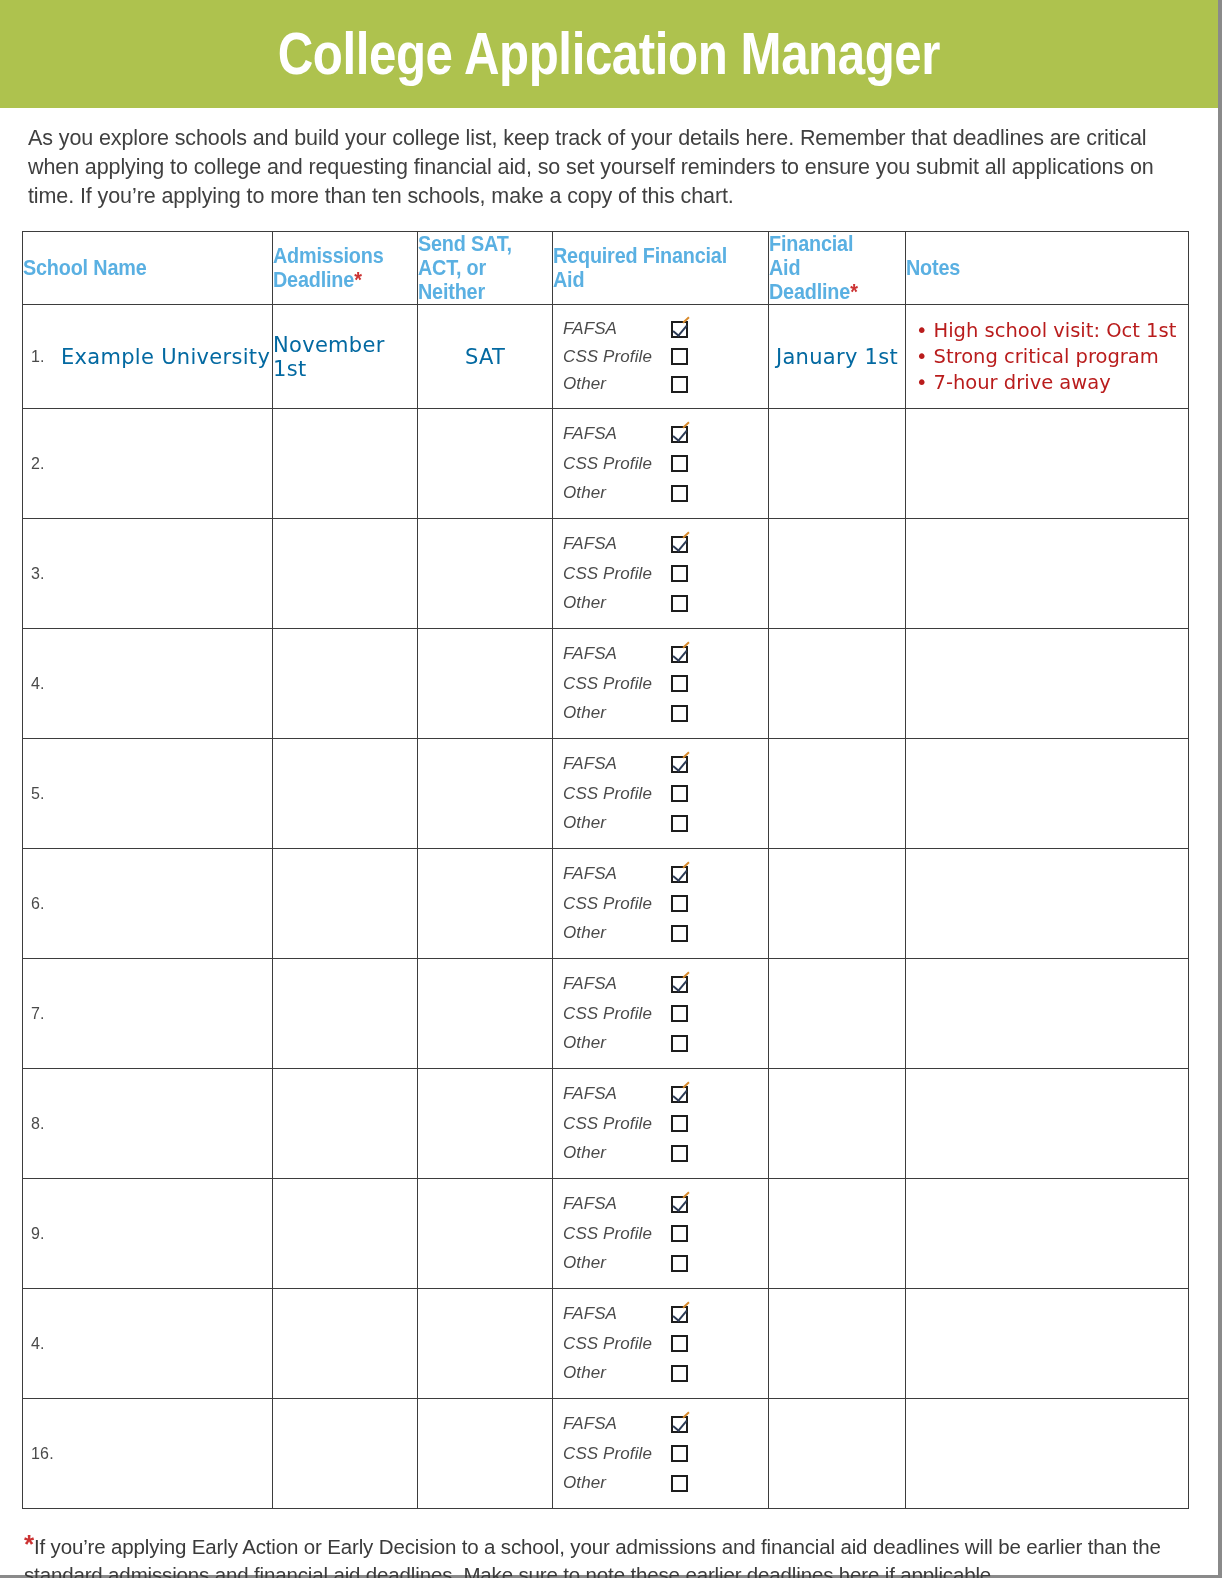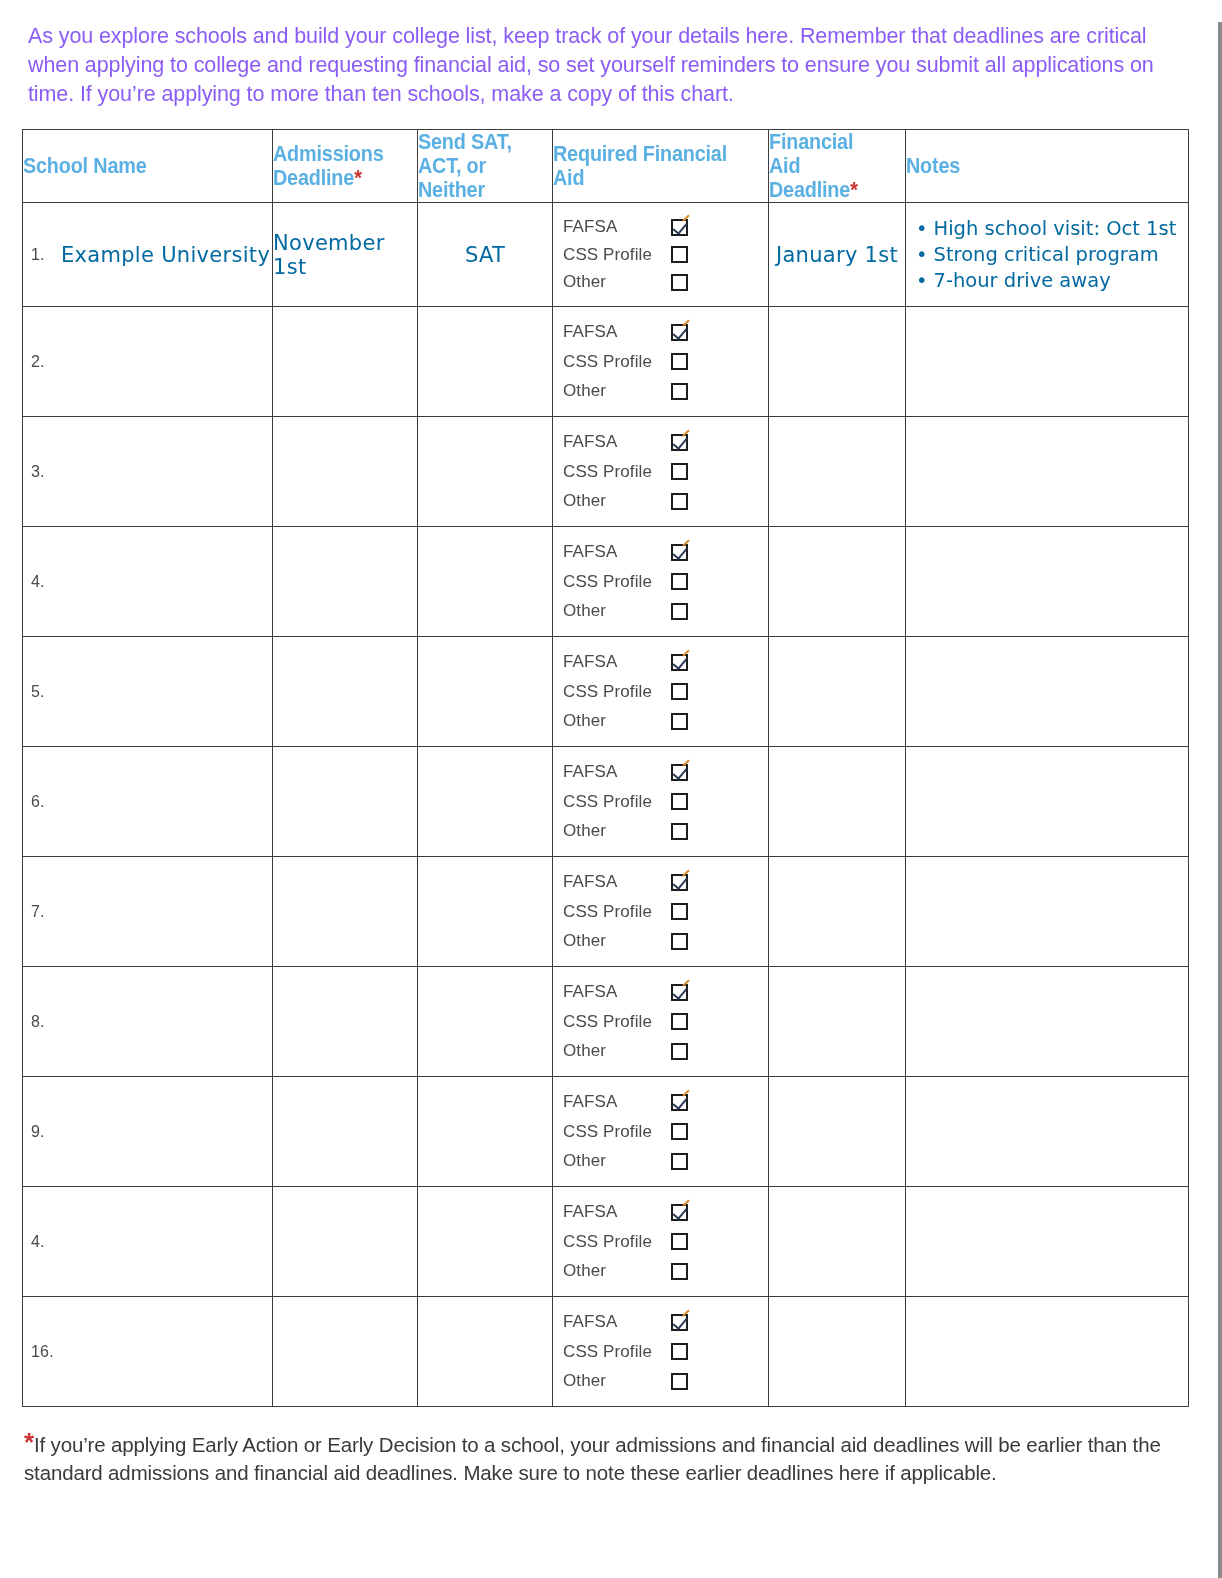--- a/index.html
+++ b/index.html
@@ -41,24 +41,24 @@
     font-weight: bold;
     letter-spacing: -0.5px;
     transform: scaleX(0.82);
     transform-origin: center;
     white-space: nowrap;
     line-height: 1;
   }
 
   
   .intro {
-    margin: 22px 40px 0 28px;
+    margin: 16px 40px 0 28px;
     font-size: 21.5px;
     line-height: 1.35;
-    color: #8b5cf6;
+    color: #404040;
     letter-spacing: -0.1px;
   }
 
   
   .table-wrap {
     margin: 20px 0 0 22px;
     width: 1166px;
   }
   table.grid {
     border-collapse: collapse;
@@ -136,20 +136,21 @@
   }
 
   
   .fincell {
     height: 100%;
     padding: 10px 0 10px 10px;
     box-sizing: border-box;
     display: flex;
     flex-direction: column;
     justify-content: space-around;
+    font-style: italic;
   }
   .finrow {
     display: flex;
     align-items: center;
   }
   .finlabel {
     font-size: 17px;
     color: #4a4a4a;
     width: 108px;
     letter-spacing: 0.1px;
@@ -190,21 +191,21 @@
     height: 100%;
     padding: 8px 4px 8px 10px;
     box-sizing: border-box;
     display: flex;
     flex-direction: column;
     justify-content: center;
   }
   .note-line {
     font-family: "DejaVu Sans", sans-serif;
     font-size: 19.5px;
-    color: #0369a1;
+    color: #b91c1c;
     line-height: 1.33;
     white-space: nowrap;
     letter-spacing: 0px;
   }
   .note-line::before {
     content: "\2022";
     margin-right: 6px;
   }
 
   
@@ -222,20 +223,23 @@
     font-weight: bold;
     vertical-align: top;
     line-height: 0.9;
   }
 </style>
 </head>
 <body>
 
 <div class="page">
 
+  <div class="banner">
+    <div class="banner-title">College Application Manager</div>
+  </div>
 
   <p class="intro">As you explore schools and build your college list, keep track of your details here. Remember that deadlines are critical when applying to college and requesting financial aid, so set yourself reminders to ensure you submit all applications on time. If you’re applying to more than ten schools, make a copy of this chart.</p>
 
   <div class="table-wrap">
     <table class="grid">
       <colgroup>
         <col class="c-name">
           <col class="c-adm">
           <col class="c-send">
         <col class="c-fin">

